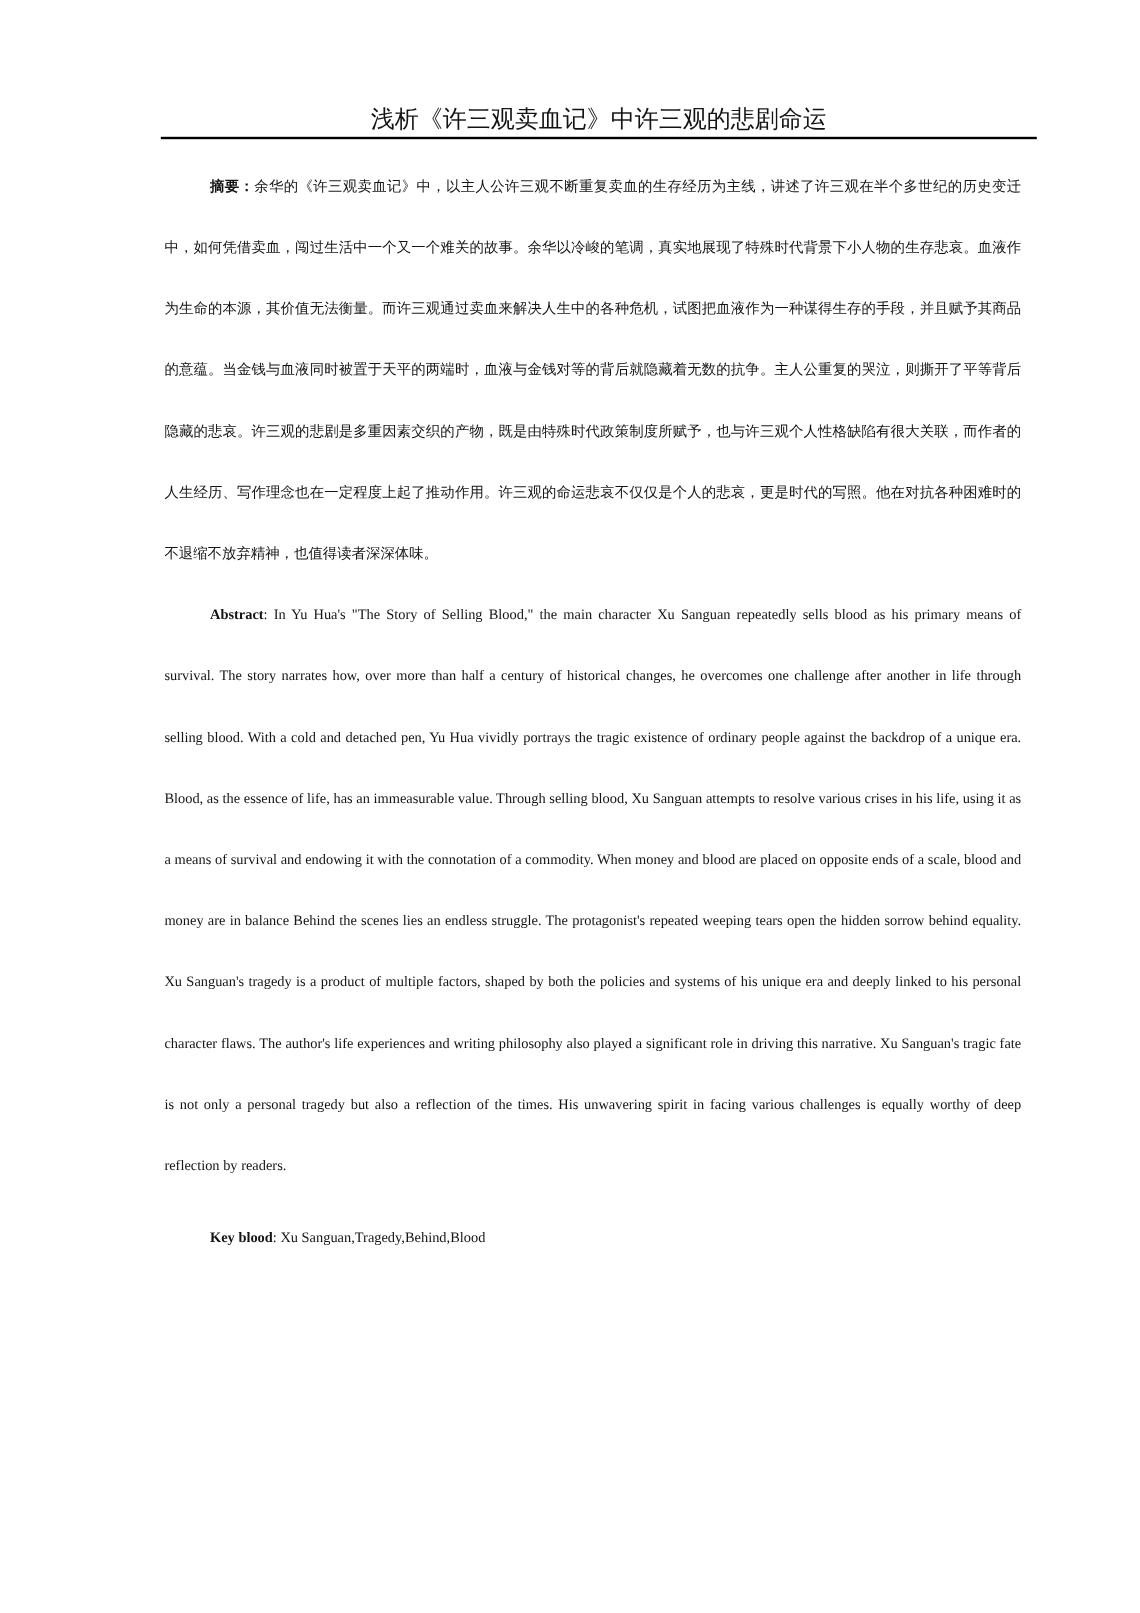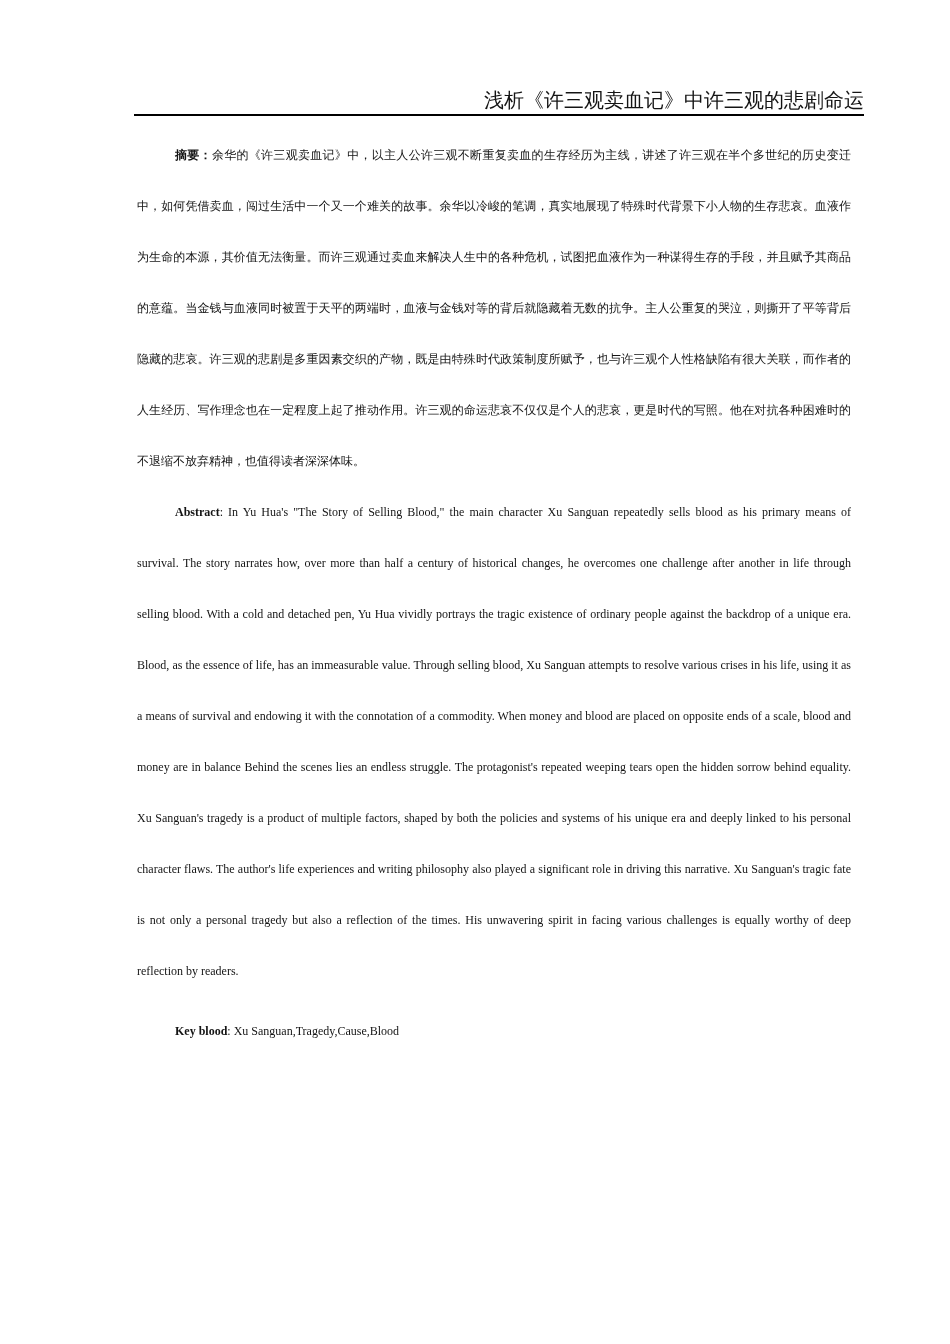--- a/index.html
+++ b/index.html
@@ -15,21 +15,20 @@
     left:134px;top:90px;width:730px;
     text-align:center;
     border-bottom:2px solid #000;
     padding-bottom:4px;
   }
   .doc-title{
     font-family:"Liberation Serif","DejaVu Serif",serif;
     font-size:20px;
     line-height:20px;
     white-space:nowrap;
-    text-align:right;
   }
   .doc-body{
     position:absolute;
     left:137px;top:130px;width:714px;
     font-family:"Liberation Serif","DejaVu Serif",serif;
     font-size:12px;
     line-height:51px;
     text-align:justify;
   }
   .doc-body p{
@@ -55,16 +54,16 @@
     <div class="doc-title">浅析《许三观卖血记》中许三观的悲剧命运</div>
   </div>
 
   <div class="doc-body">
 
     <p><span class="cn-lbl">摘要：</span><span>余华的《许三观卖血记》中，以主人公许三观不断重复卖血的生存经历为主线，讲述了许三观在半个多世纪的历史变迁中，如何凭借卖血，闯过生活中一个又一个难关的故事。余华以冷峻的笔调，真实地展现了特殊时代背景下小人物的生存悲哀。血液作为生命的本源，其价值无法衡量。而许三观通过卖血来解决人生中的各种危机，试图把血液作为一种谋得生存的手段，并且赋予其商品的意蕴。当金钱与血液同时被置于天平的两端时，血液与金钱对等的背后就隐藏着无数的抗争。主人公重复的哭泣，则撕开了平等背后隐藏的悲哀。许三观的悲剧是多重因素交织的产物，既是由特殊时代政策制度所赋予，也与许三观个人性格缺陷有很大关联，而作者的人生经历、写作理念也在一定程度上起了推动作用。许三观的命运悲哀不仅仅是个人的悲哀，更是时代的写照。他在对抗各种困难时的不退缩不放弃精神，也值得读者深深体味。</span></p>
 
 
     <p><span class="en-lbl">Abstract</span><span>: In Yu Hua's "The Story of Selling Blood," the main character Xu Sanguan repeatedly sells blood as his primary means of survival. The story narrates how, over more than half a century of historical changes, he overcomes one challenge after another in life through selling blood. With a cold and detached pen, Yu Hua vividly portrays the tragic existence of ordinary people against the backdrop of a unique era. Blood, as the essence of life, has an immeasurable value. Through selling blood, Xu Sanguan attempts to resolve various crises in his life, using it as a means of survival and endowing it with the connotation of a commodity. When money and blood are placed on opposite ends of a scale, blood and money are in balance Behind the scenes lies an endless struggle. The protagonist's repeated weeping tears open the hidden sorrow behind equality. Xu Sanguan's tragedy is a product of multiple factors, shaped by both the policies and systems of his unique era and deeply linked to his personal character flaws. The author's life experiences and writing philosophy also played a significant role in driving this narrative. Xu Sanguan's tragic fate is not only a personal tragedy but also a reflection of the times. His unwavering spirit in facing various challenges is equally worthy of deep reflection by readers.</span></p>
 
-    <p class="kw"><span class="en-lbl">Key blood</span><span>: Xu Sanguan,Tragedy,Cause,Blood</span></p>
+    <p class="kw"><span class="en-lbl">Key blood</span><span>: Xu Sanguan,Tragedy,Behind,Blood</span></p>
 
   </div>
 </div>
 
 </body></html>

